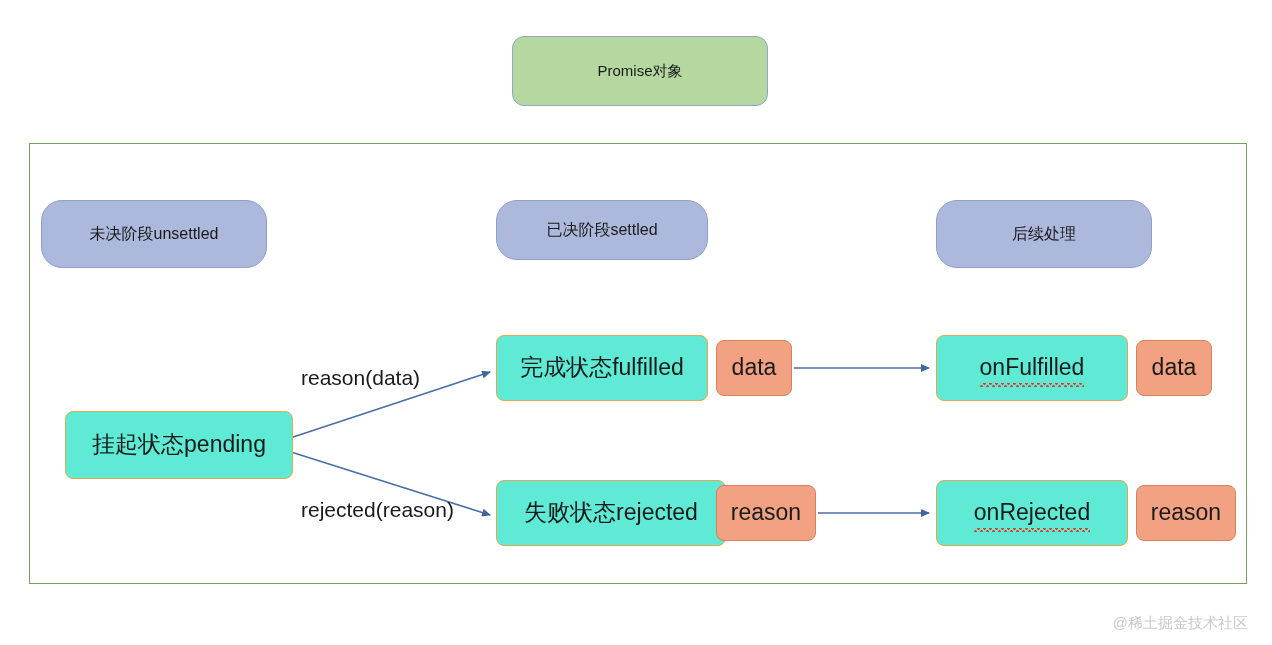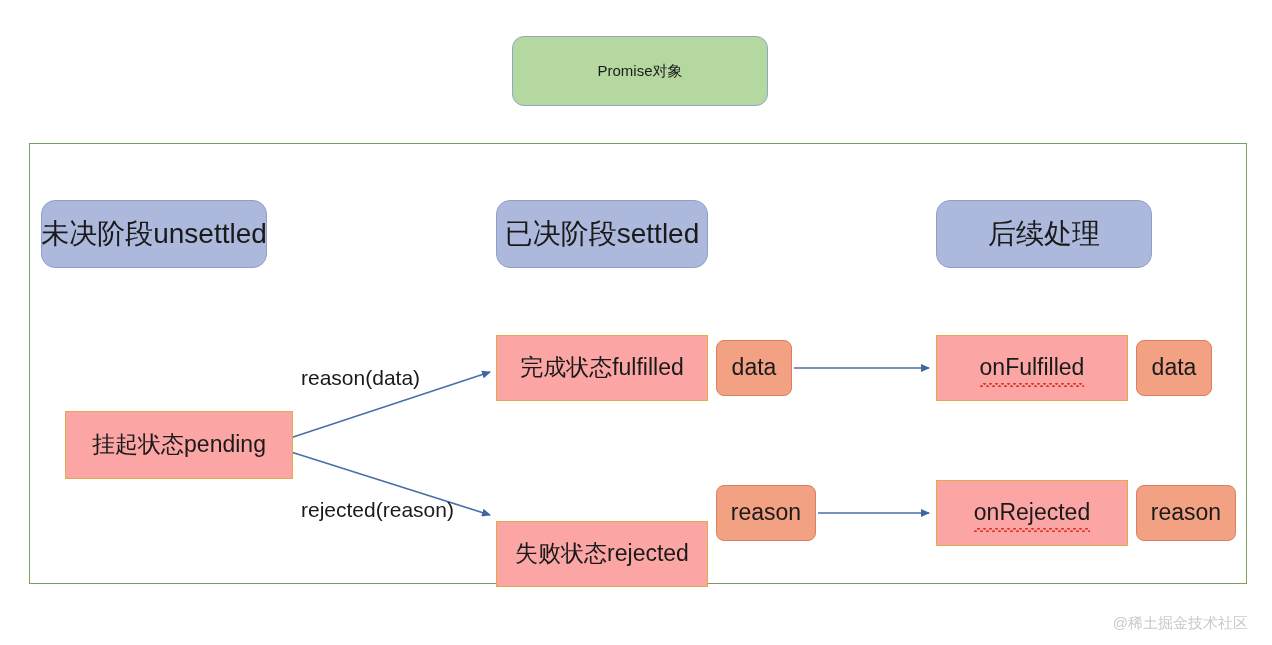--- a/index.html
+++ b/index.html
@@ -35,29 +35,29 @@
     background: #b5d8a0;
     border: 1px solid #8fa8c8;
     border-radius: 12px;
     font-size: 15px;
   }
 
   
   .node-blue {
     background: #acb8dc;
     border: 1px solid #8fa0c8;
-    border-radius: 14px;
-    font-size: 28px;
+    border-radius: 21px;
+    font-size: 16px;
   }
 
   
   .node-amber {
-    background: #fca5a5;
+    background: #5eead4;
     border: 1px solid #e0ab4a;
-    border-radius: 0;
+    border-radius: 8px;
     font-size: 23px;
   }
 
   
   .node-salmon {
     background: #f2a183;
     border: 1px solid #d9805f;
     border-radius: 8px;
     font-size: 23px;
   }
@@ -145,37 +145,37 @@
 
     <line x1="794" y1="368" x2="929" y2="368" stroke="#4a6fa5" stroke-width="1.6" marker-end="url(#arrowhead)"></line>
 
     <line x1="818" y1="513" x2="929" y2="513" stroke="#4a6fa5" stroke-width="1.6" marker-end="url(#arrowhead)"></line>
   </svg>
 
   <div class="node node-blue" style="left:41px; top:200px; width:226px; height:68px;">
     <span>未决阶段unsettled</span>
   </div>
 
-  <div class="node node-blue" style="left:496px; top:200px; width:212px; height:68px;">
+  <div class="node node-blue" style="left:496px; top:200px; width:212px; height:60px;">
     <span>已决阶段settled</span>
   </div>
 
   <div class="node node-blue" style="left:936px; top:200px; width:216px; height:68px;text-align:center;">
     <span>后续处理</span>
   </div>
 
   <div class="node node-amber" style="left:41px; top:411px; width:228px; height:68px;margin-left:24px;">
     <span>挂起状态pending</span>
   </div>
 
   <div class="node node-amber" style="left:496px; top:335px; width:212px; height:66px;">
     <span>完成状态fulfilled</span>
   </div>
 
-  <div class="node node-amber" style="left:496px; top:480px; width:212px; height:66px;margin-top:41px;">
+  <div class="node node-amber" style="left:496px; top:480px; width:230px; height:66px;">
     <span>失败状态rejected</span>
   </div>
 
   <div class="node node-salmon" style="left:716px; top:340px; width:76px; height:56px;">
     <span>data</span>
   </div>
 
   <div class="node node-salmon" style="left:716px; top:485px; width:100px; height:56px;">
     <span>reason</span>
   </div>

